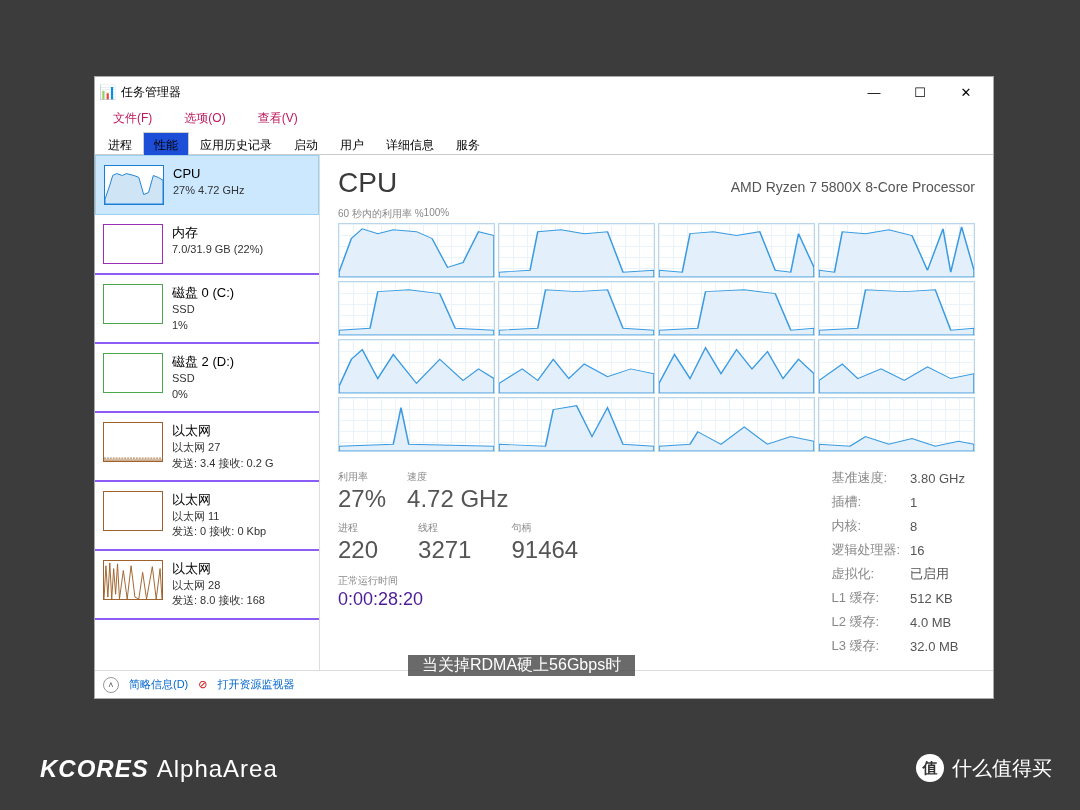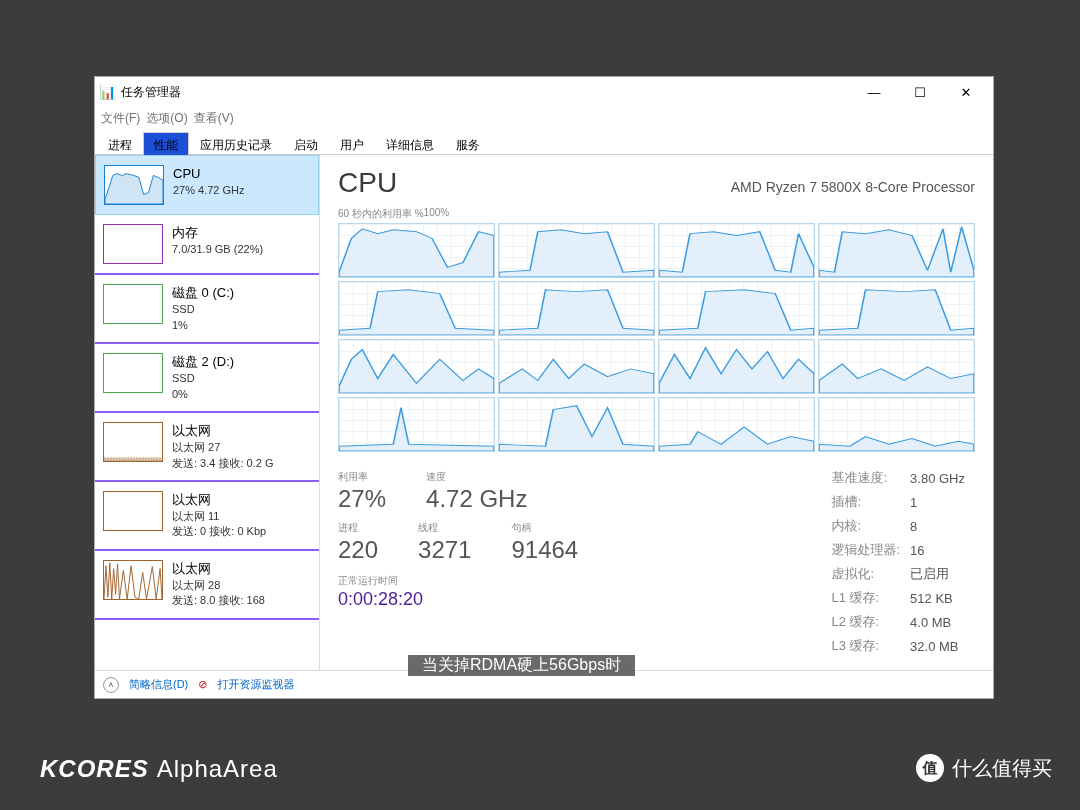--- a/index.html
+++ b/index.html
@@ -3,21 +3,21 @@
 <meta charset="utf-8">
 <style>
 *{margin:0;padding:0;box-sizing:border-box;font-family:"Microsoft YaHei","Segoe UI",sans-serif}
 body{background:#3c3c3c;width:1080px;height:810px;position:relative;overflow:hidden}
 .window{position:absolute;left:94px;top:76px;width:900px;height:623px;background:#fff;border:1px solid #aaa;display:flex;flex-direction:column;overflow:hidden}
 .titlebar{height:30px;display:flex;align-items:center;padding:0 4px;background:#fff}
 .titlebar .icon{width:16px;height:16px;margin-right:6px;font-size:14px}
 .titlebar .title{flex:1;font-size:12px;color:#000}
 .wbtns{display:flex}
 .wbtn{width:46px;height:30px;display:flex;align-items:center;justify-content:center;font-size:13px;color:#000}
-.menubar{height:22px;display:flex;align-items:center;padding:0 6px;font-size:12px;gap:6px;color:#737373}
+.menubar{height:22px;display:flex;align-items:center;padding:0 18px;font-size:12px;gap:32px;color:#be185d}
 .tabs{height:26px;display:flex;border-bottom:1px solid #ccc;font-size:12px;padding:0 2px}
 .tab{padding:4px 10px 3px;border:1px solid transparent;border-bottom:none;margin-top:3px;color:#000}
 .tab.active{background:#1d4ed8;border-color:#ccc;margin-bottom:-1px}
 .content{flex:1;display:flex;overflow:hidden}
 .sidebar{width:225px;border-right:1px solid #ddd;overflow-y:auto;position:relative}
 .sidebar::-webkit-scrollbar{width:16px}
 .sidebar::-webkit-scrollbar-track{background:#f0f0f0}
 .sidebar::-webkit-scrollbar-thumb{background:#cdcdcd}
 .sbitem{display:flex;padding:9px 8px;gap:9px;border-bottom:2px solid #8b5cf6}
 .sbitem.sel{background:#cce8ff;border:1px solid #99d1ee}
@@ -29,21 +29,21 @@
 .sbtxt{font-size:11px;line-height:1.4;color:#333}
 .sbtxt .t{font-size:13px;color:#000}
 .right{flex:1;padding:12px 18px;overflow:hidden;display:flex;flex-direction:column}
 .rhead{display:flex;justify-content:space-between;align-items:baseline;margin-bottom:8px}
 .rhead .h1{font-size:28px;font-weight:400;color:#3a3a3a}
 .rhead .sub{font-size:14px;color:#555}
 .glabel{display:flex;justify-content:flex-start;font-size:10px;color:#888;margin-bottom:2px}
 .grid{display:grid;grid-template-columns:repeat(4,1fr);gap:3px;margin-bottom:12px}
 .cell{height:55px;border:1px solid #b9d6ed;background:repeating-linear-gradient(to right,#eaf3fa 0,#eaf3fa 1px,transparent 1px,transparent 14px),repeating-linear-gradient(to bottom,#eaf3fa 0,#eaf3fa 1px,transparent 1px,transparent 11px);position:relative;overflow:hidden}
 .cell svg{position:absolute;inset:0;width:100%;height:100%}
-.stats{display:flex;gap:40px;font-size:11px;color:#666;margin-top:6px}
+.stats{display:flex;gap:21px;font-size:11px;color:#666;margin-top:6px}
 .scol .lbl{font-size:10px;color:#888}
 .scol .val{font-size:24px;color:#555;margin-top:1px}
 .stats2{display:flex;gap:40px;font-size:11px;color:#666;margin-top:8px}
 .uptime{margin-top:10px}
 .uptime .lbl{font-size:10px;color:#888}
 .uptime .val{font-size:18px;color:#4c1d95;margin-top:1px}
 .sidestats{position:absolute;right:18px;top:310px;font-size:13px;color:#555}
 .sidestats table td{padding:2px 8px 2px 0}
 .sidestats table td:first-child{color:#888}
 .footer{height:28px;border-top:1px solid #ddd;display:flex;align-items:center;padding:0 8px;font-size:11px;gap:10px}

